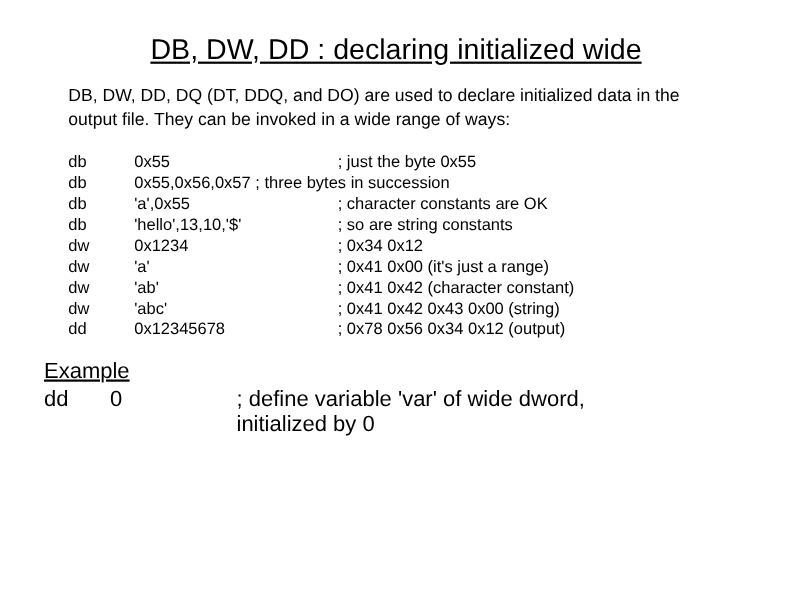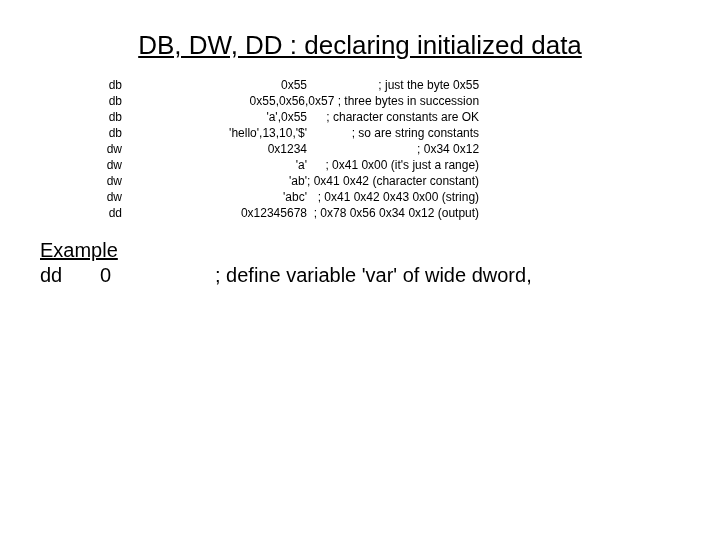--- a/index.html
+++ b/index.html
@@ -20,24 +20,23 @@
     font-size: 26px;
     text-decoration: underline;
     margin-bottom: 16px;
   }
   .intro {
     font-size: 16px;
     line-height: 1.35;
     margin: 0 10px 18px 12px;
   }
   .code-table {
-    font-size: 12px;
+    font-size: 15px;
     margin-left: 12px;
     border-collapse: collapse;
-    text-align: right;
   }
   .code-table td {
     padding: 1px 0;
     vertical-align: top;
   }
   .col-op { width: 60px; }
   .col-args { width: 185px; white-space: nowrap; margin-left: 40px; }
   .col-comm { }
   .example {
     font-size: 20px;
@@ -48,22 +47,23 @@
   .ex-row { display: flex; margin-top: 2px; }
   .ex-var { width: 68px; padding-left: 18px; }
   .ex-op { width: 60px; }
   .ex-arg { width: 115px; }
   .ex-comm { }
 </style>
 </head>
 <body>
 
 <div class="slide">
-  <div class="title">DB, DW, DD : declaring initialized data</div>
+  <div class="title">DB, DW, DD : declaring initialized wide</div>
 
+  <div class="intro">DB, DW, DD, DQ (DT, DDQ, and DO) are used to declare initialized data in the output file. They can be invoked in a wide range of ways:</div>
 
   <table class="code-table">
     <tbody id="rows">
         <tr>
           <td class="col-op">db</td>
           <td class="col-args">0x55</td>
           <td class="col-comm">; just the byte 0x55</td>
         </tr>
         <tr>
           <td class="col-op">db</td>
@@ -107,16 +107,17 @@
       </tbody>
   </table>
 
   <div class="example">
     <span class="ex-label">Example</span>
     <div class="ex-row">
       <span class="ex-op">dd</span>
       <span class="ex-arg">0</span>
       <span class="ex-comm">
         <span>; define variable 'var' of wide dword,</span><br>
+        <span>  initialized by 0</span>
       </span>
     </div>
   </div>
 </div>
 
 </body></html>

